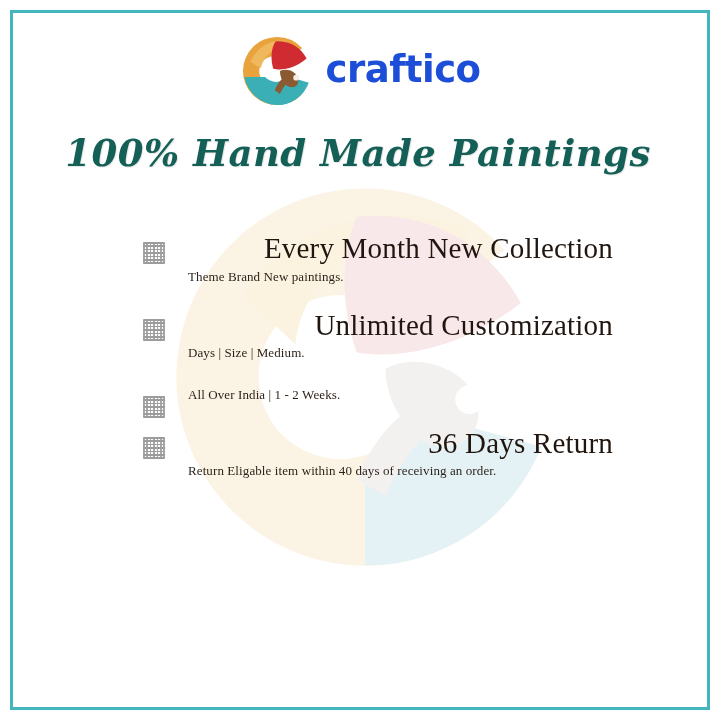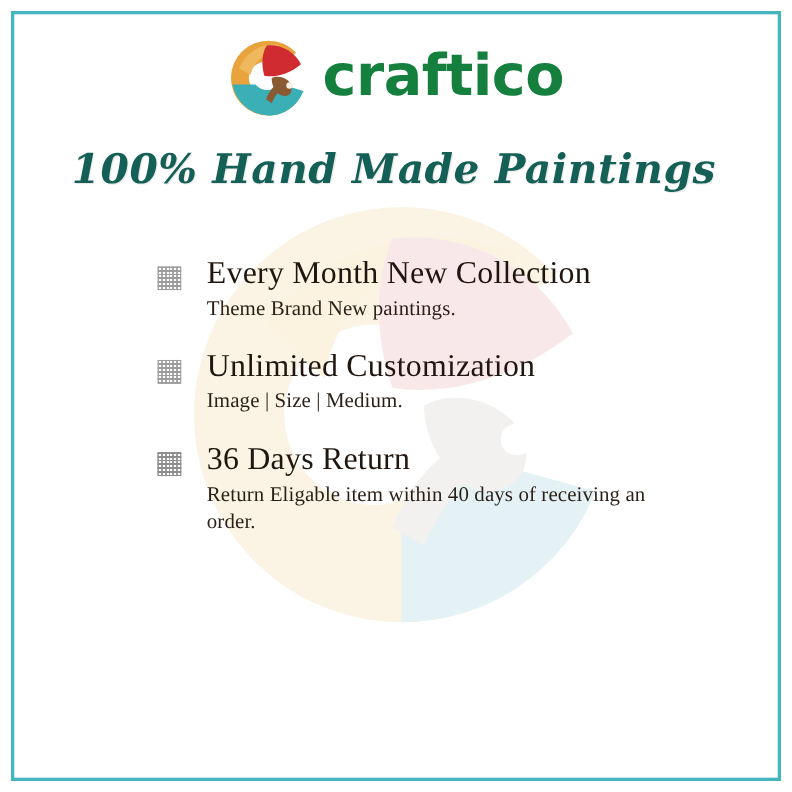--- a/index.html
+++ b/index.html
@@ -49,23 +49,23 @@
     gap: 12px;
   }
   .logo-mark {
     width: 74px;
     height: 74px;
     flex: 0 0 auto;
   }
   .wordmark {
     font-family: "DejaVu Sans", sans-serif;
     font-weight: bold;
-    font-size: 52px;
+    font-size: 37px;
     letter-spacing: -0.5px;
-    color: #15803d;
+    color: #1d4ed8;
     line-height: 1;
     padding-bottom: 4px;
   }
   
   .headline {
     position: absolute;
     left: 0;
     top: 131px;
     width: 716px;
     text-align: center;
@@ -103,24 +103,25 @@
   }
   .feature-body {
     padding-left: 45px;
   }
   .feature-title {
     font-family: "Liberation Serif", serif;
     font-size: 29px;
     line-height: 1.16;
     color: #20160f;
     letter-spacing: 0.2px;
+    text-align: right;
   }
   .feature-sub {
     font-family: "Liberation Serif", serif;
-    font-size: 19px;
+    font-size: 13px;
     line-height: 1.32;
     color: #2a1f17;
     margin-top: 2px;
     letter-spacing: 0.1px;
   }
 </style>
 </head>
 <body>
 
 <div class="canvas">
@@ -160,27 +161,28 @@
       <div class="feature-body">
         <div class="feature-title">Every Month New Collection</div>
         <div class="feature-sub">Theme Brand New paintings.</div>
       </div>
     </div>
 
     <div class="feature">
       <span class="bullet"></span>
       <div class="feature-body">
         <div class="feature-title">Unlimited Customization</div>
-        <div class="feature-sub">Image | Size | Medium.</div>
+        <div class="feature-sub">Days | Size | Medium.</div>
       </div>
     </div>
 
     <div class="feature">
       <span class="bullet"></span>
       <div class="feature-body">
+        <div class="feature-sub">All Over India | 1 - 2 Weeks.</div>
       </div>
     </div>
 
     <div class="feature">
       <span class="bullet"></span>
       <div class="feature-body">
         <div class="feature-title">36 Days Return</div>
         <div class="feature-sub">Return Eligable item within 40 days of receiving an order.</div>
       </div>
     </div>

